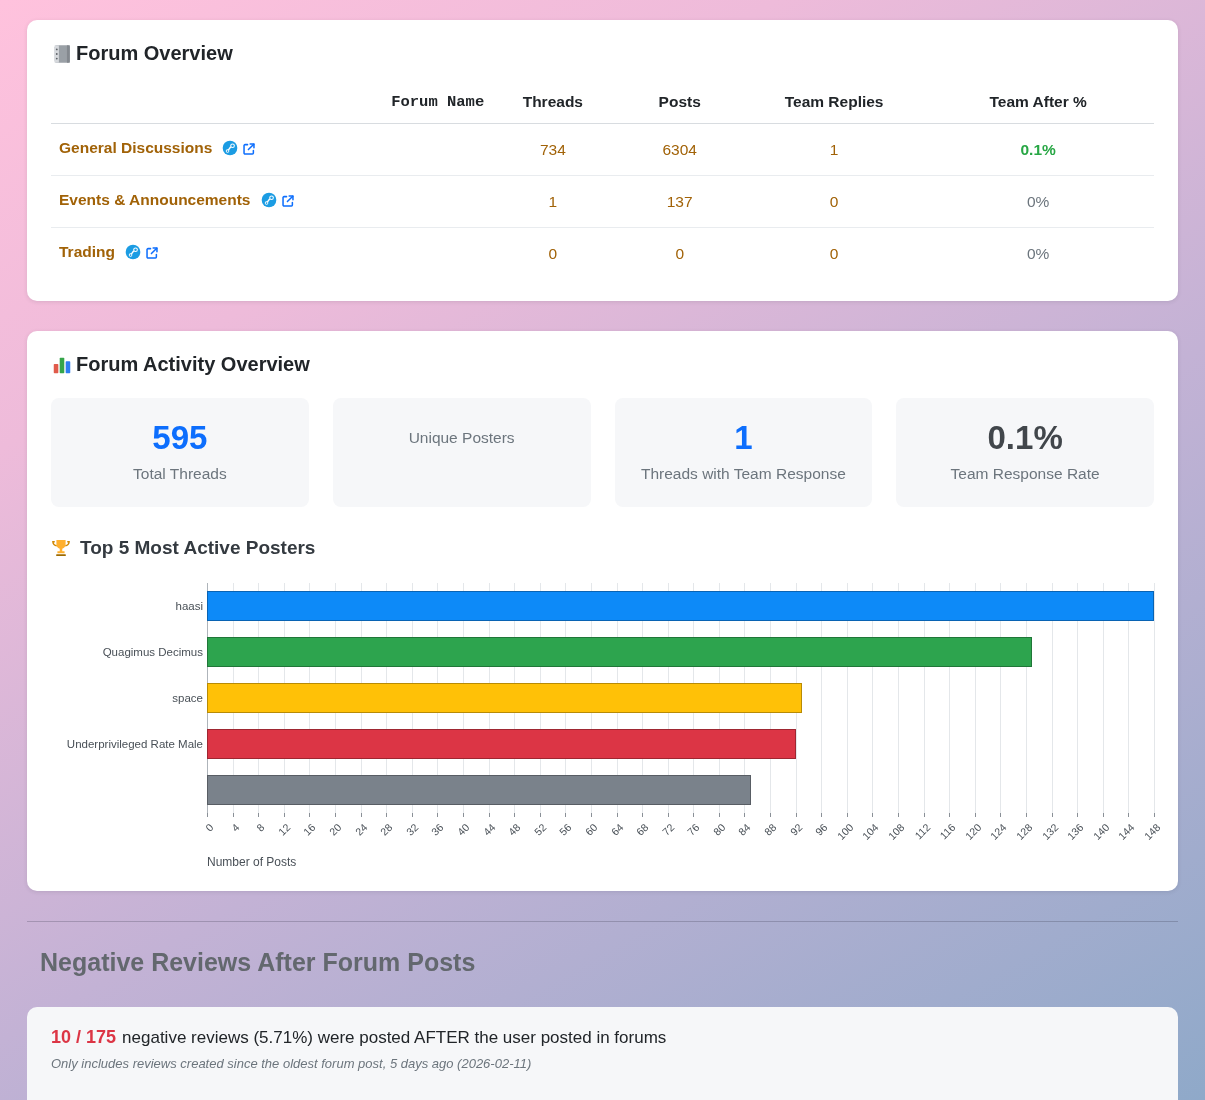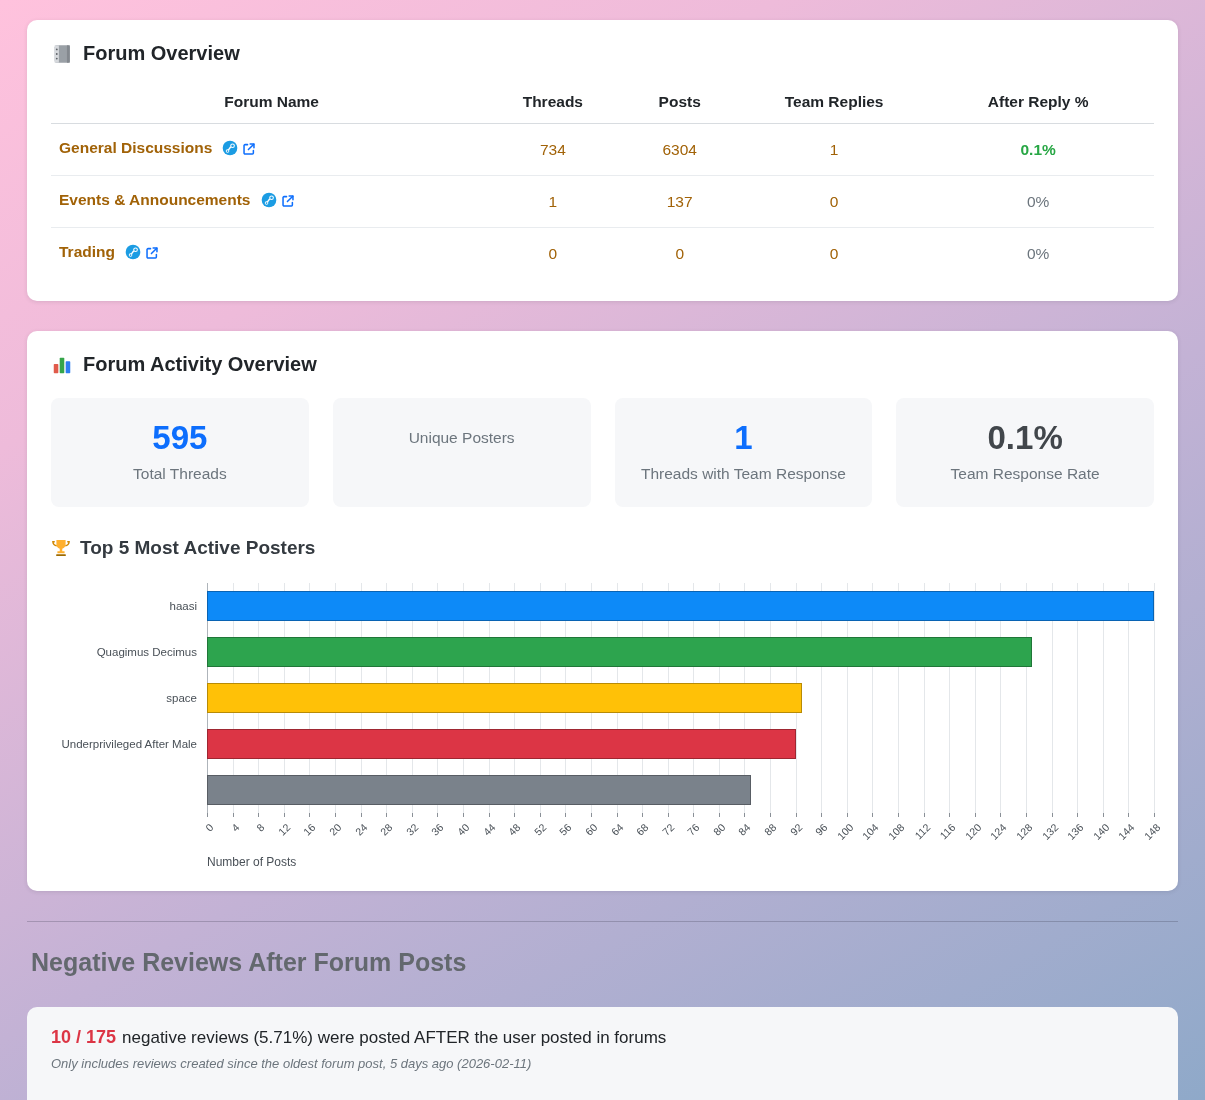--- a/index.html
+++ b/index.html
@@ -5,27 +5,27 @@
   *{box-sizing:border-box;margin:0;padding:0;}
   html,body{width:1205px;height:1100px;}
   body{
     font-family:"Liberation Sans","DejaVu Sans",sans-serif;
     background:linear-gradient(150deg,#ffc2dd 0%,#eebbda 25%,#c3b2d5 58%,#8fa9c9 100%);
     overflow:hidden;
     color:#212529;
   }
   .page{padding:20px 27px 0;}
   .card{background:#fff;border-radius:10px;box-shadow:0 1px 4px rgba(40,40,60,.12);padding:22px 24px;margin-bottom:30px;}
-  .card-title{font-size:20px;font-weight:600;display:flex;align-items:center;gap:10px;color:#212529;}
+  .card-title{font-size:20px;font-weight:600;display:flex;align-items:center;gap:3px;color:#212529;}
   .icon-lg svg{width:22px;height:22px;display:block;}
 
   
   .forum-table{width:100%;border-collapse:collapse;margin-top:16px;font-size:15.5px;}
   .forum-table th{font-weight:700;padding:12px 8px;border-bottom:1px solid #d8dce0;text-align:center;color:#212529;}
-  .forum-table th.al{text-align:center;}
+  .forum-table th.al{text-align:right;font-family:Liberation Mono, monospace;}
   .forum-table td{padding:15px 8px;border-bottom:1px solid #e9ecef;text-align:center;color:#a16207;}
   .forum-table tbody tr:last-child td{border-bottom:none;}
   td.c-name{text-align:left;}
   .forum-name{font-weight:700;margin-right:6px;}
   .icon{display:inline-block;vertical-align:-3px;margin-left:4px;cursor:pointer;}
   .svg-steam{width:16px;height:16px;display:inline-block;}
   .svg-ext{width:14px;height:14px;display:inline-block;}
   td.c-pct{color:#6c757d;}
   td.c-pct.pct-green{color:#28a745;font-weight:700;}
 
@@ -34,35 +34,35 @@
   .stat-box{background:#f6f7f9;border-radius:8px;padding:22px 12px 24px;text-align:center;}
   .stat-value{font-size:33px;font-weight:700;line-height:1.1;}
   .stat-label{margin-top:9px;font-size:15.5px;color:#6c757d;}
 
   
   .chart-heading{margin-top:30px;font-size:19px;font-weight:600;color:#343a40;display:flex;align-items:center;gap:9px;}
   .svg-trophy{width:20px;height:20px;display:block;}
   .chart{margin-top:24px;}
   .chart-body{display:flex;}
   .chart-labels{flex:0 0 156px;width:156px;}
-  .bar-cat{height:46px;display:flex;align-items:center;justify-content:flex-end;padding-right:10px;font-size:11.5px;color:#495057;}
+  .bar-cat{height:46px;display:flex;align-items:center;justify-content:flex-end;padding-right:4px;font-size:11.5px;color:#495057;}
   .chart-plot{position:relative;flex:1;}
   .gridline{position:absolute;top:0;bottom:0;width:1px;background:#e4e7ea;z-index:1;}
   .gridline.axisline{background:#aeb4ba;}
   .bar{position:absolute;left:0;height:30px;border:1px solid rgba(0,0,0,.28);z-index:2;}
   .chart-xaxis{position:relative;margin-left:156px;height:40px;}
   .tick{position:absolute;top:0;width:0;}
   .tick-mark{position:absolute;left:0;top:0;width:1px;height:4px;background:#8a9097;}
   .tick-text{position:absolute;top:8px;left:-44px;width:44px;text-align:right;font-size:10.5px;color:#495057;
              transform:rotate(-45deg);transform-origin:100% 0;display:block;}
   .chart-xlabel{margin-left:156px;text-align:left;font-size:12px;color:#495057;margin-top:2px;}
 
   
   .divider{border:none;border-top:1px solid rgba(50,50,70,.25);margin:4px 0 26px;}
-  .nr-heading{font-size:25px;font-weight:700;color:#63686e;margin:0 4px 30px;}
+  .nr-heading{font-size:25px;font-weight:700;color:#63686e;margin:0 13px 30px;}
   .nr-card{background:#f6f7f9;border-radius:10px;padding:20px 24px;min-height:130px;}
   .nr-line{font-size:17px;color:#212529;}
   .nr-frac{color:#dc3545;font-weight:700;font-size:18px;margin-right:6px;}
   .nr-note{margin-top:8px;font-size:13px;font-style:italic;color:#6c757d;}
 </style>
 </head>
 <body>
 
 <div class="page">
 
@@ -88,21 +88,21 @@
           <col style="width:12%">
           <col style="width:16%">
           <col style="width:21%">
         </colgroup>
       <thead>
         <tr>
           <th class="al">Forum Name</th>
           <th>Threads</th>
           <th>Posts</th>
           <th>Team Replies</th>
-          <th>After Reply %</th>
+          <th>Team After %</th>
         </tr>
       </thead>
       <tbody id="forum-table-body">
           <tr>
             <td class="c-name"><span class="forum-name">General Discussions</span><span class="icon"><svg class="svg-steam" viewBox="0 0 24 24" aria-hidden="true">
                   <circle cx="12" cy="12" r="11" fill="#1b9ce3"></circle>
                   <path d="M8.3 16.6 13.2 10.2" stroke="#fff" stroke-width="2.1" fill="none"></path>
                   <circle cx="15.8" cy="8.6" r="3.5" fill="#fff"></circle>
                   <circle cx="15.8" cy="8.6" r="1.9" fill="#1b9ce3"></circle>
                   <circle cx="8.3" cy="16.6" r="2.7" fill="#fff"></circle>
@@ -197,21 +197,21 @@
       </span>
       <span>Top 5 Most Active Posters</span>
     </h3>
 
     <div class="chart">
       <div class="chart-body">
         <div class="chart-labels" id="chart-labels">
             <div class="bar-cat">haasi</div>
             <div class="bar-cat">Quagimus Decimus</div>
             <div class="bar-cat">space</div>
-            <div class="bar-cat">Underprivileged After Male</div>
+            <div class="bar-cat">Underprivileged Rate Male</div>
           </div>
         <div class="chart-plot" id="chart-plot" style="height: 230px;">
             <div class="gridline axisline" style="left: 0%;"></div>
             <div class="gridline" style="left: 2.7027%;"></div>
             <div class="gridline" style="left: 5.40541%;"></div>
             <div class="gridline" style="left: 8.10811%;"></div>
             <div class="gridline" style="left: 10.8108%;"></div>
             <div class="gridline" style="left: 13.5135%;"></div>
             <div class="gridline" style="left: 16.2162%;"></div>
             <div class="gridline" style="left: 18.9189%;"></div>

